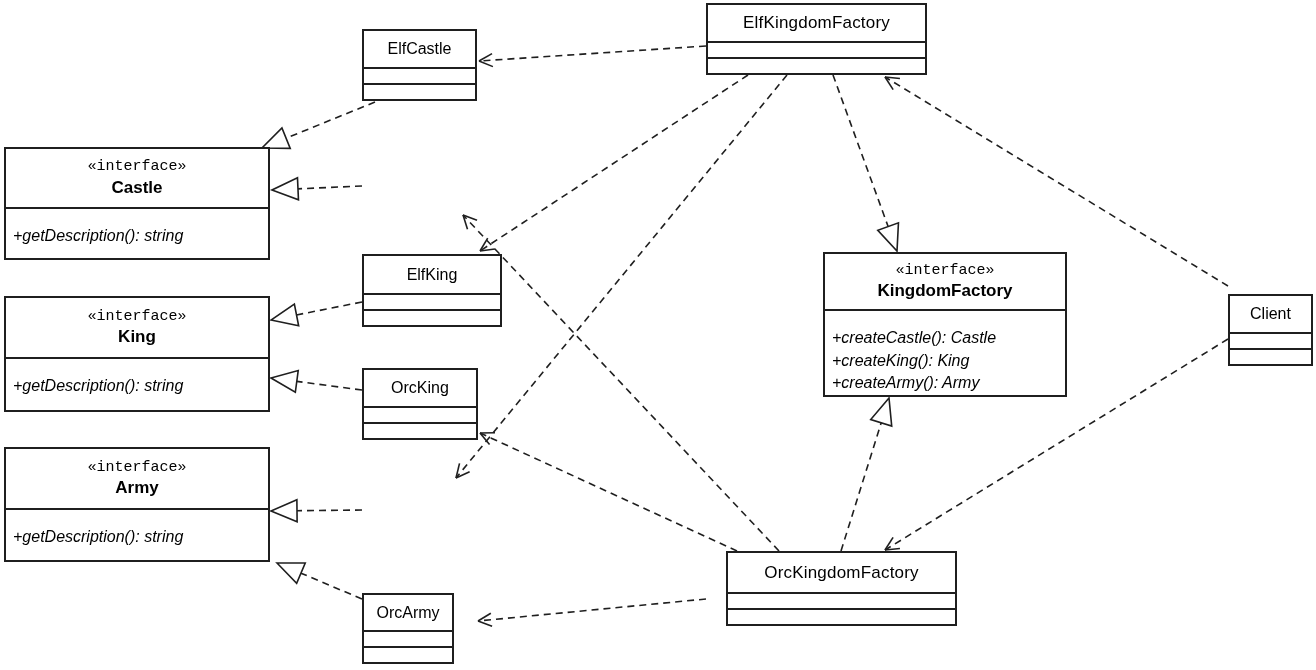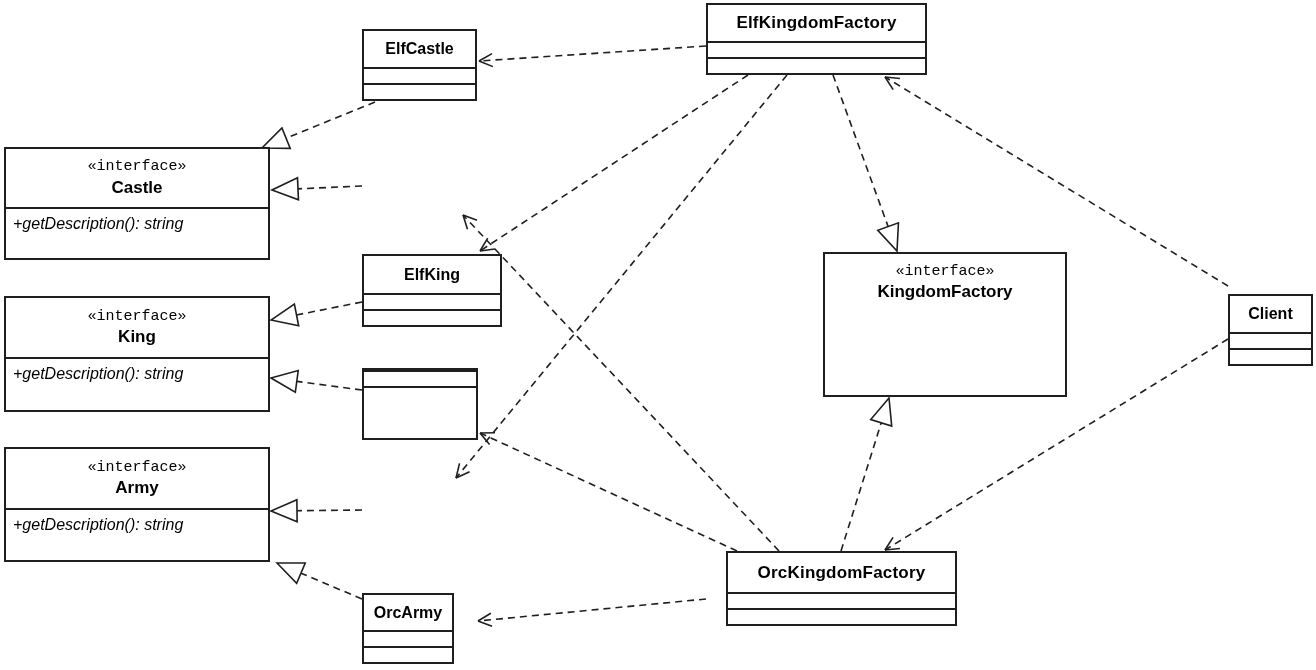--- a/index.html
+++ b/index.html
@@ -17,37 +17,37 @@
     background:#ffffff;
     border:2px solid #1f1f1f;
     box-sizing:border-box;
     display:flex;
     flex-direction:column;
   }
   
   .ttl{
     flex:1;
     display:flex;align-items:center;justify-content:center;
-    font-weight:bold;font-size:16px;
+    font-weight:normal;font-size:16px;
     white-space:nowrap;
   }
   .ttl.lg{font-size:17px;letter-spacing:.2px;}
   .r{height:14px;border-top:2px solid #1f1f1f;}
   
   .ihdr{
     display:flex;flex-direction:column;
     align-items:center;justify-content:center;
     line-height:1.3;
   }
   .stereo{font-size:15px;font-family:Liberation Mono, monospace;}
   .iname{font-weight:bold;font-size:17px;}
   .meths{
     flex:1;
     border-top:2px solid #1f1f1f;
-    padding:4px 7px 0 7px;
+    padding:16px 7px 0 7px;
     font-style:italic;font-size:16px;line-height:1.42;
     white-space:nowrap;
   }
 </style>
 </head>
 <body>
 
 <div id="canvas">
 
   <svg id="edge-layer" viewBox="0 0 1316 670" xmlns="http://www.w3.org/2000/svg">
@@ -162,20 +162,21 @@
   </div>
 
 
   <div class="uml" style="left:362px;top:254px;width:140px;height:73px">
     <div class="ttl">ElfKing</div>
     <div class="r"></div>
     <div class="r"></div>
   </div>
 
   <div class="uml" style="left:362px;top:368px;width:116px;height:72px">
+    <div class="ttl">OrcKing</div>
     <div class="r"></div>
     <div class="r"></div>
   </div>
 
 
   <div class="uml" style="left:362px;top:593px;width:92px;height:71px">
     <div class="ttl">OrcArmy</div>
     <div class="r"></div>
     <div class="r"></div>
   </div>
@@ -190,20 +191,25 @@
     <div class="ttl lg">OrcKingdomFactory</div>
     <div class="r"></div>
     <div class="r"></div>
   </div>
 
   <div class="uml" style="left:823px;top:252px;width:244px;height:145px">
     <div class="ihdr" style="height:57px">
       <div class="stereo">«interface»</div>
       <div class="iname">KingdomFactory</div>
     </div>
+    <div class="meths">
+      <div>+createCastle(): Castle</div>
+      <div>+createKing(): King</div>
+      <div>+createArmy(): Army</div>
+    </div>
   </div>
 
   <div class="uml" style="left:1228px;top:294px;width:85px;height:72px">
     <div class="ttl">Client</div>
     <div class="r"></div>
     <div class="r"></div>
   </div>
 
 </div>
 

